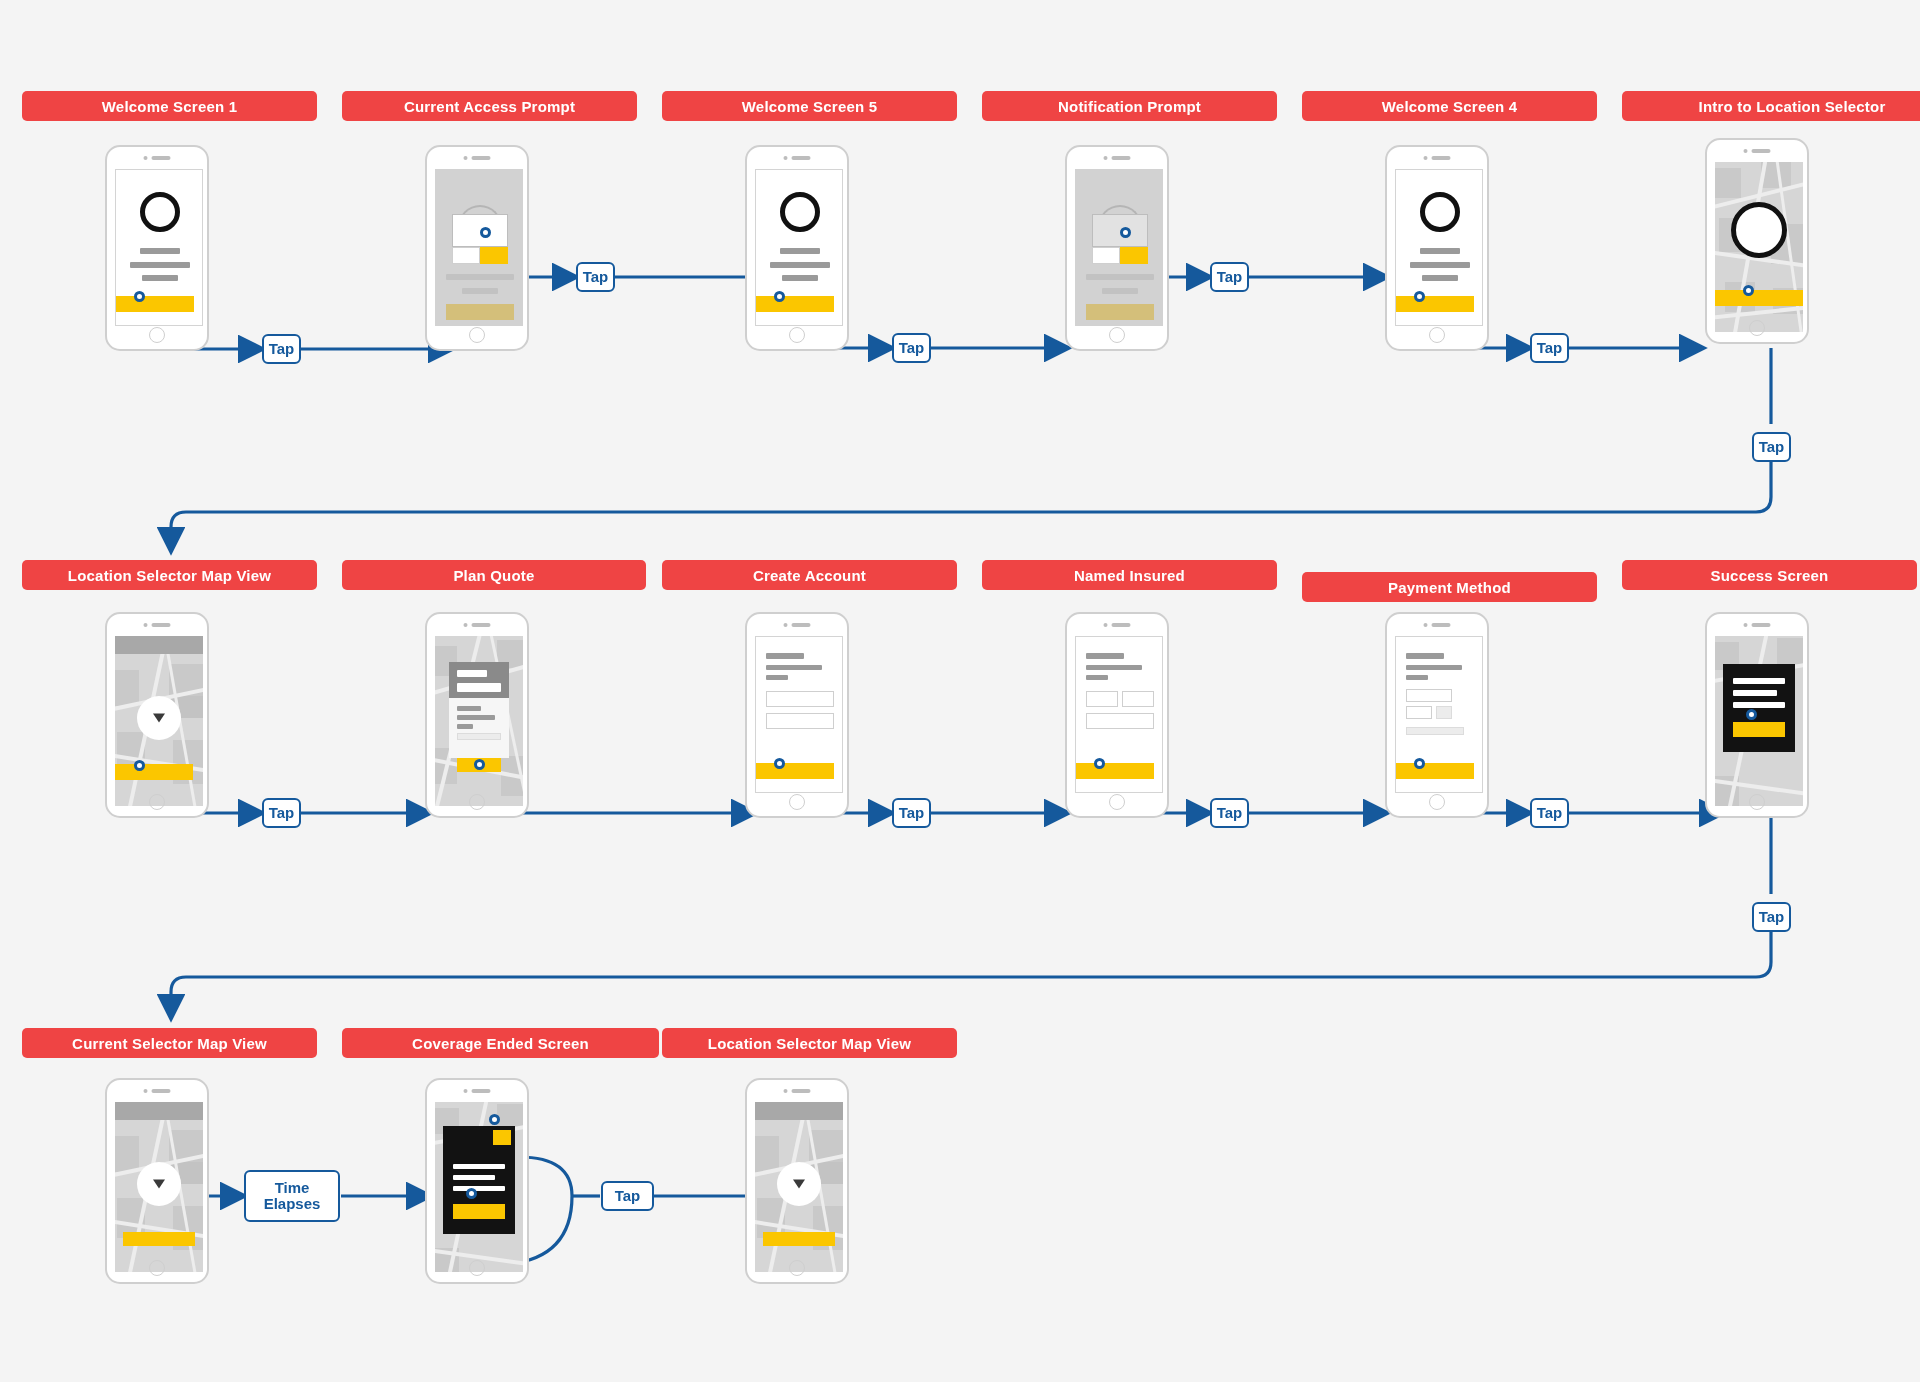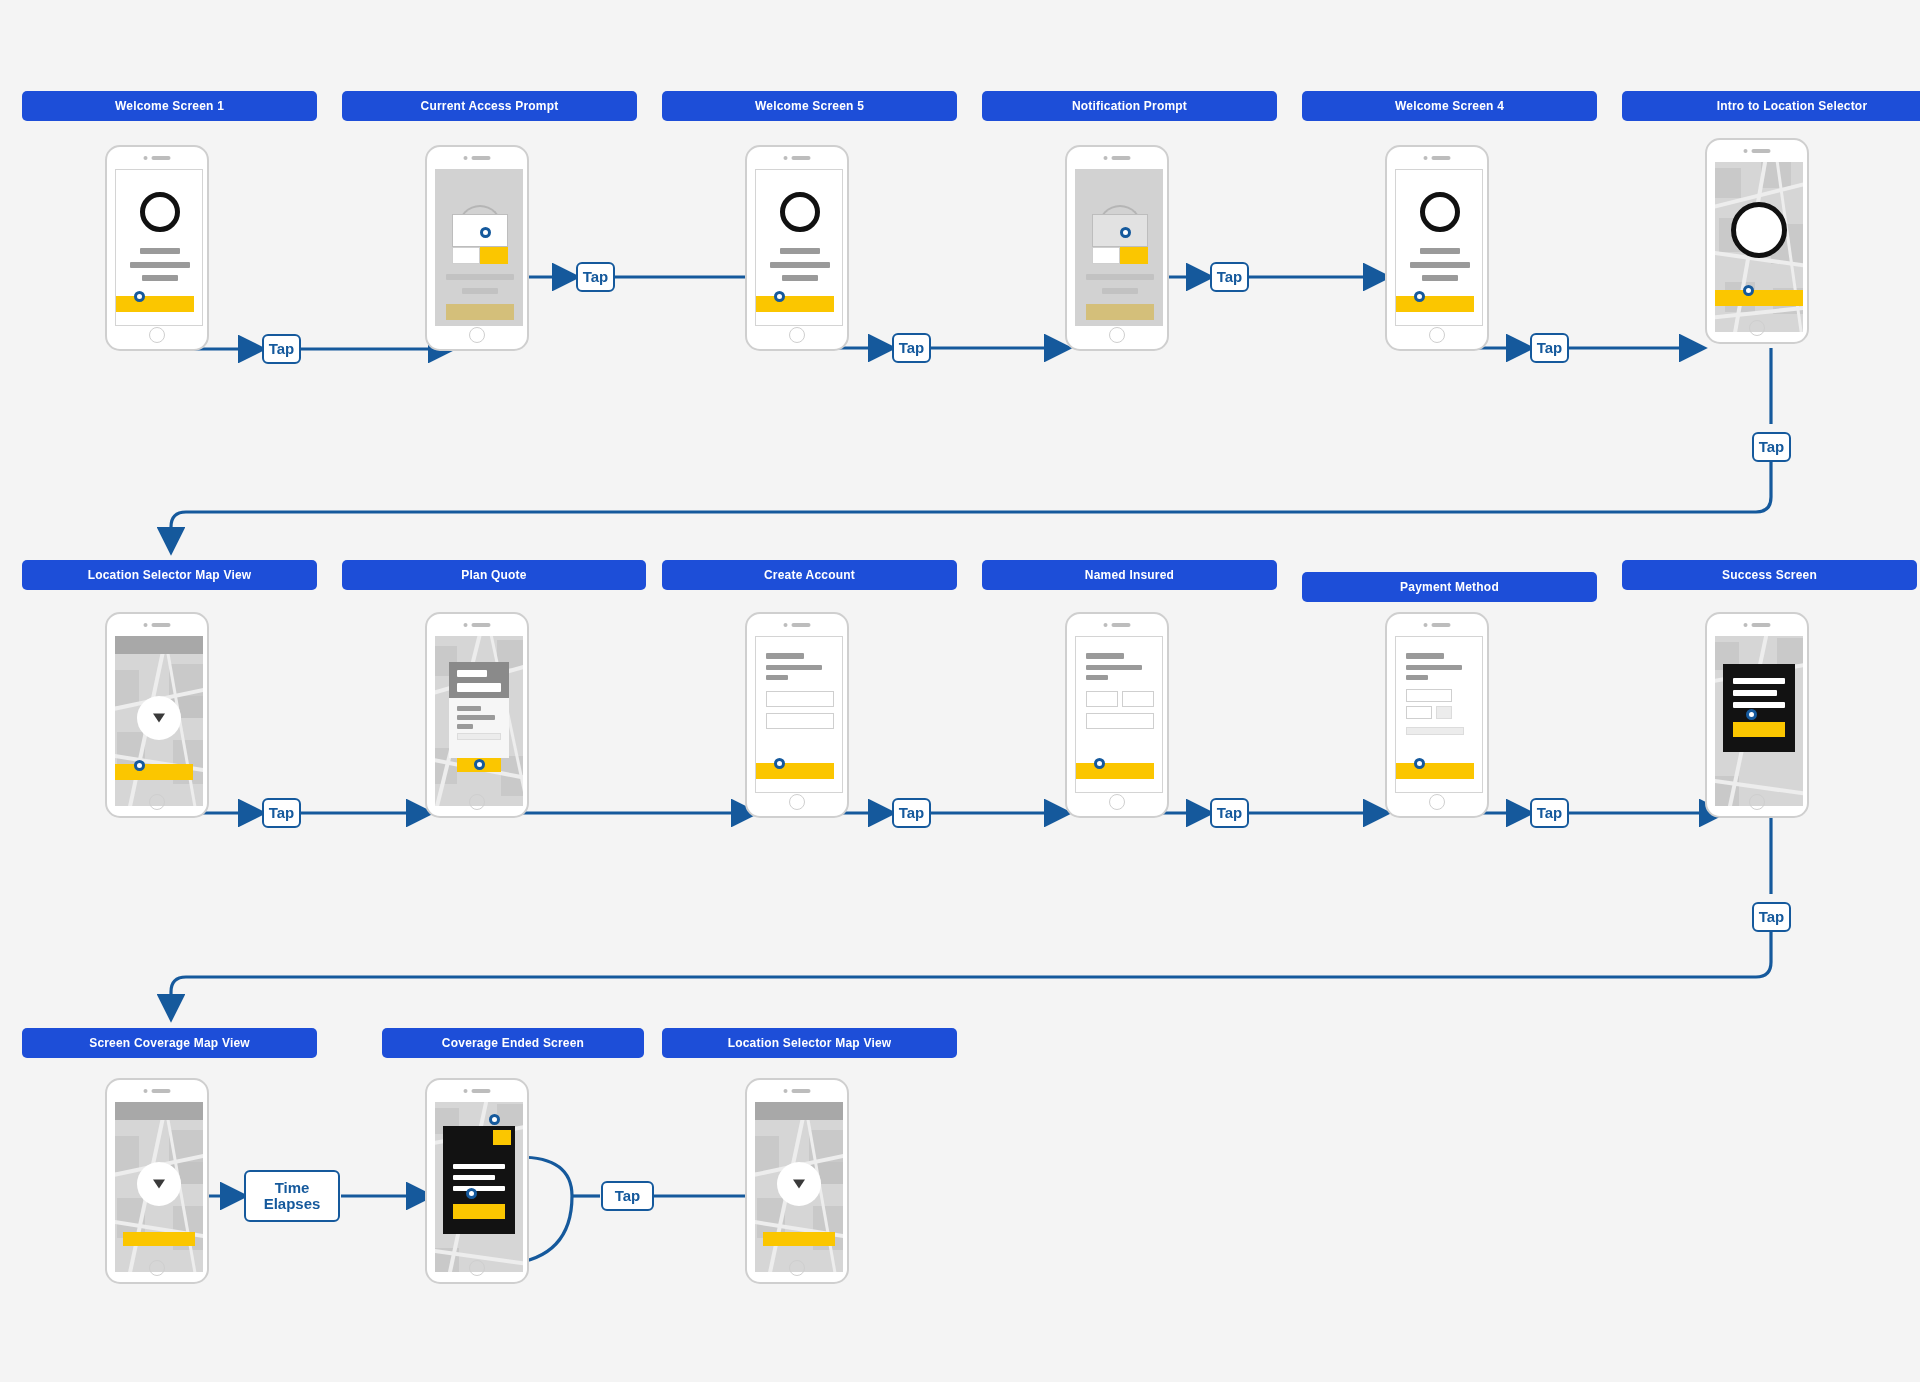--- a/index.html
+++ b/index.html
@@ -13,24 +13,24 @@
   }
   .canvas { position:absolute; inset:0; }
 
   
   svg.wires { position:absolute; left:0; top:0; width:1920px; height:1382px; pointer-events:none; }
 
   
   .chip {
     position:absolute;
     height:30px;
-    background:#1d4ed8;
+    background:#ef4444;
     border-radius:5px;
     color:#ffffff;
-    font-size:12px;
+    font-size:15px;
     font-weight:bold;
     letter-spacing:.2px;
     display:flex; align-items:center; justify-content:center;
     text-align:right;
     white-space:nowrap;
   }
 
   
   .tap {
     position:absolute;
@@ -429,22 +429,22 @@
     <div class="dot" style="left:39px;top:95px;"></div>
     <div class="home"></div>
   </div>
 
   <div class="tap" style="left:262px;top:798px;width:39px;height:30px;">Tap</div>
   <div class="tap" style="left:892px;top:798px;width:39px;height:30px;">Tap</div>
   <div class="tap" style="left:1210px;top:798px;width:39px;height:30px;">Tap</div>
   <div class="tap" style="left:1530px;top:798px;width:39px;height:30px;">Tap</div>
   <div class="tap" style="left:1752px;top:902px;width:39px;height:30px;">Tap</div>
 
-  <div class="chip" style="left:22px;top:1028px;width:295px;">Screen Coverage Map View</div>
-  <div class="chip" style="left:342px;top:1028px;width:262px;margin-left:40px;">Coverage Ended Screen</div>
+  <div class="chip" style="left:22px;top:1028px;width:295px;">Current Selector Map View</div>
+  <div class="chip" style="left:342px;top:1028px;width:317px;">Coverage Ended Screen</div>
   <div class="chip" style="left:662px;top:1028px;width:295px;">Location Selector Map View</div>
 
   <div class="phone" style="left:105px;top:1078px;">
     <div class="speaker">
         <i></i>
         <b></b>
       </div>
     <div class="screen noborder tall">
       <div class="map">
         <div class="blk" style="left:-6px;top:34px;width:30px;height:36px;"></div>

